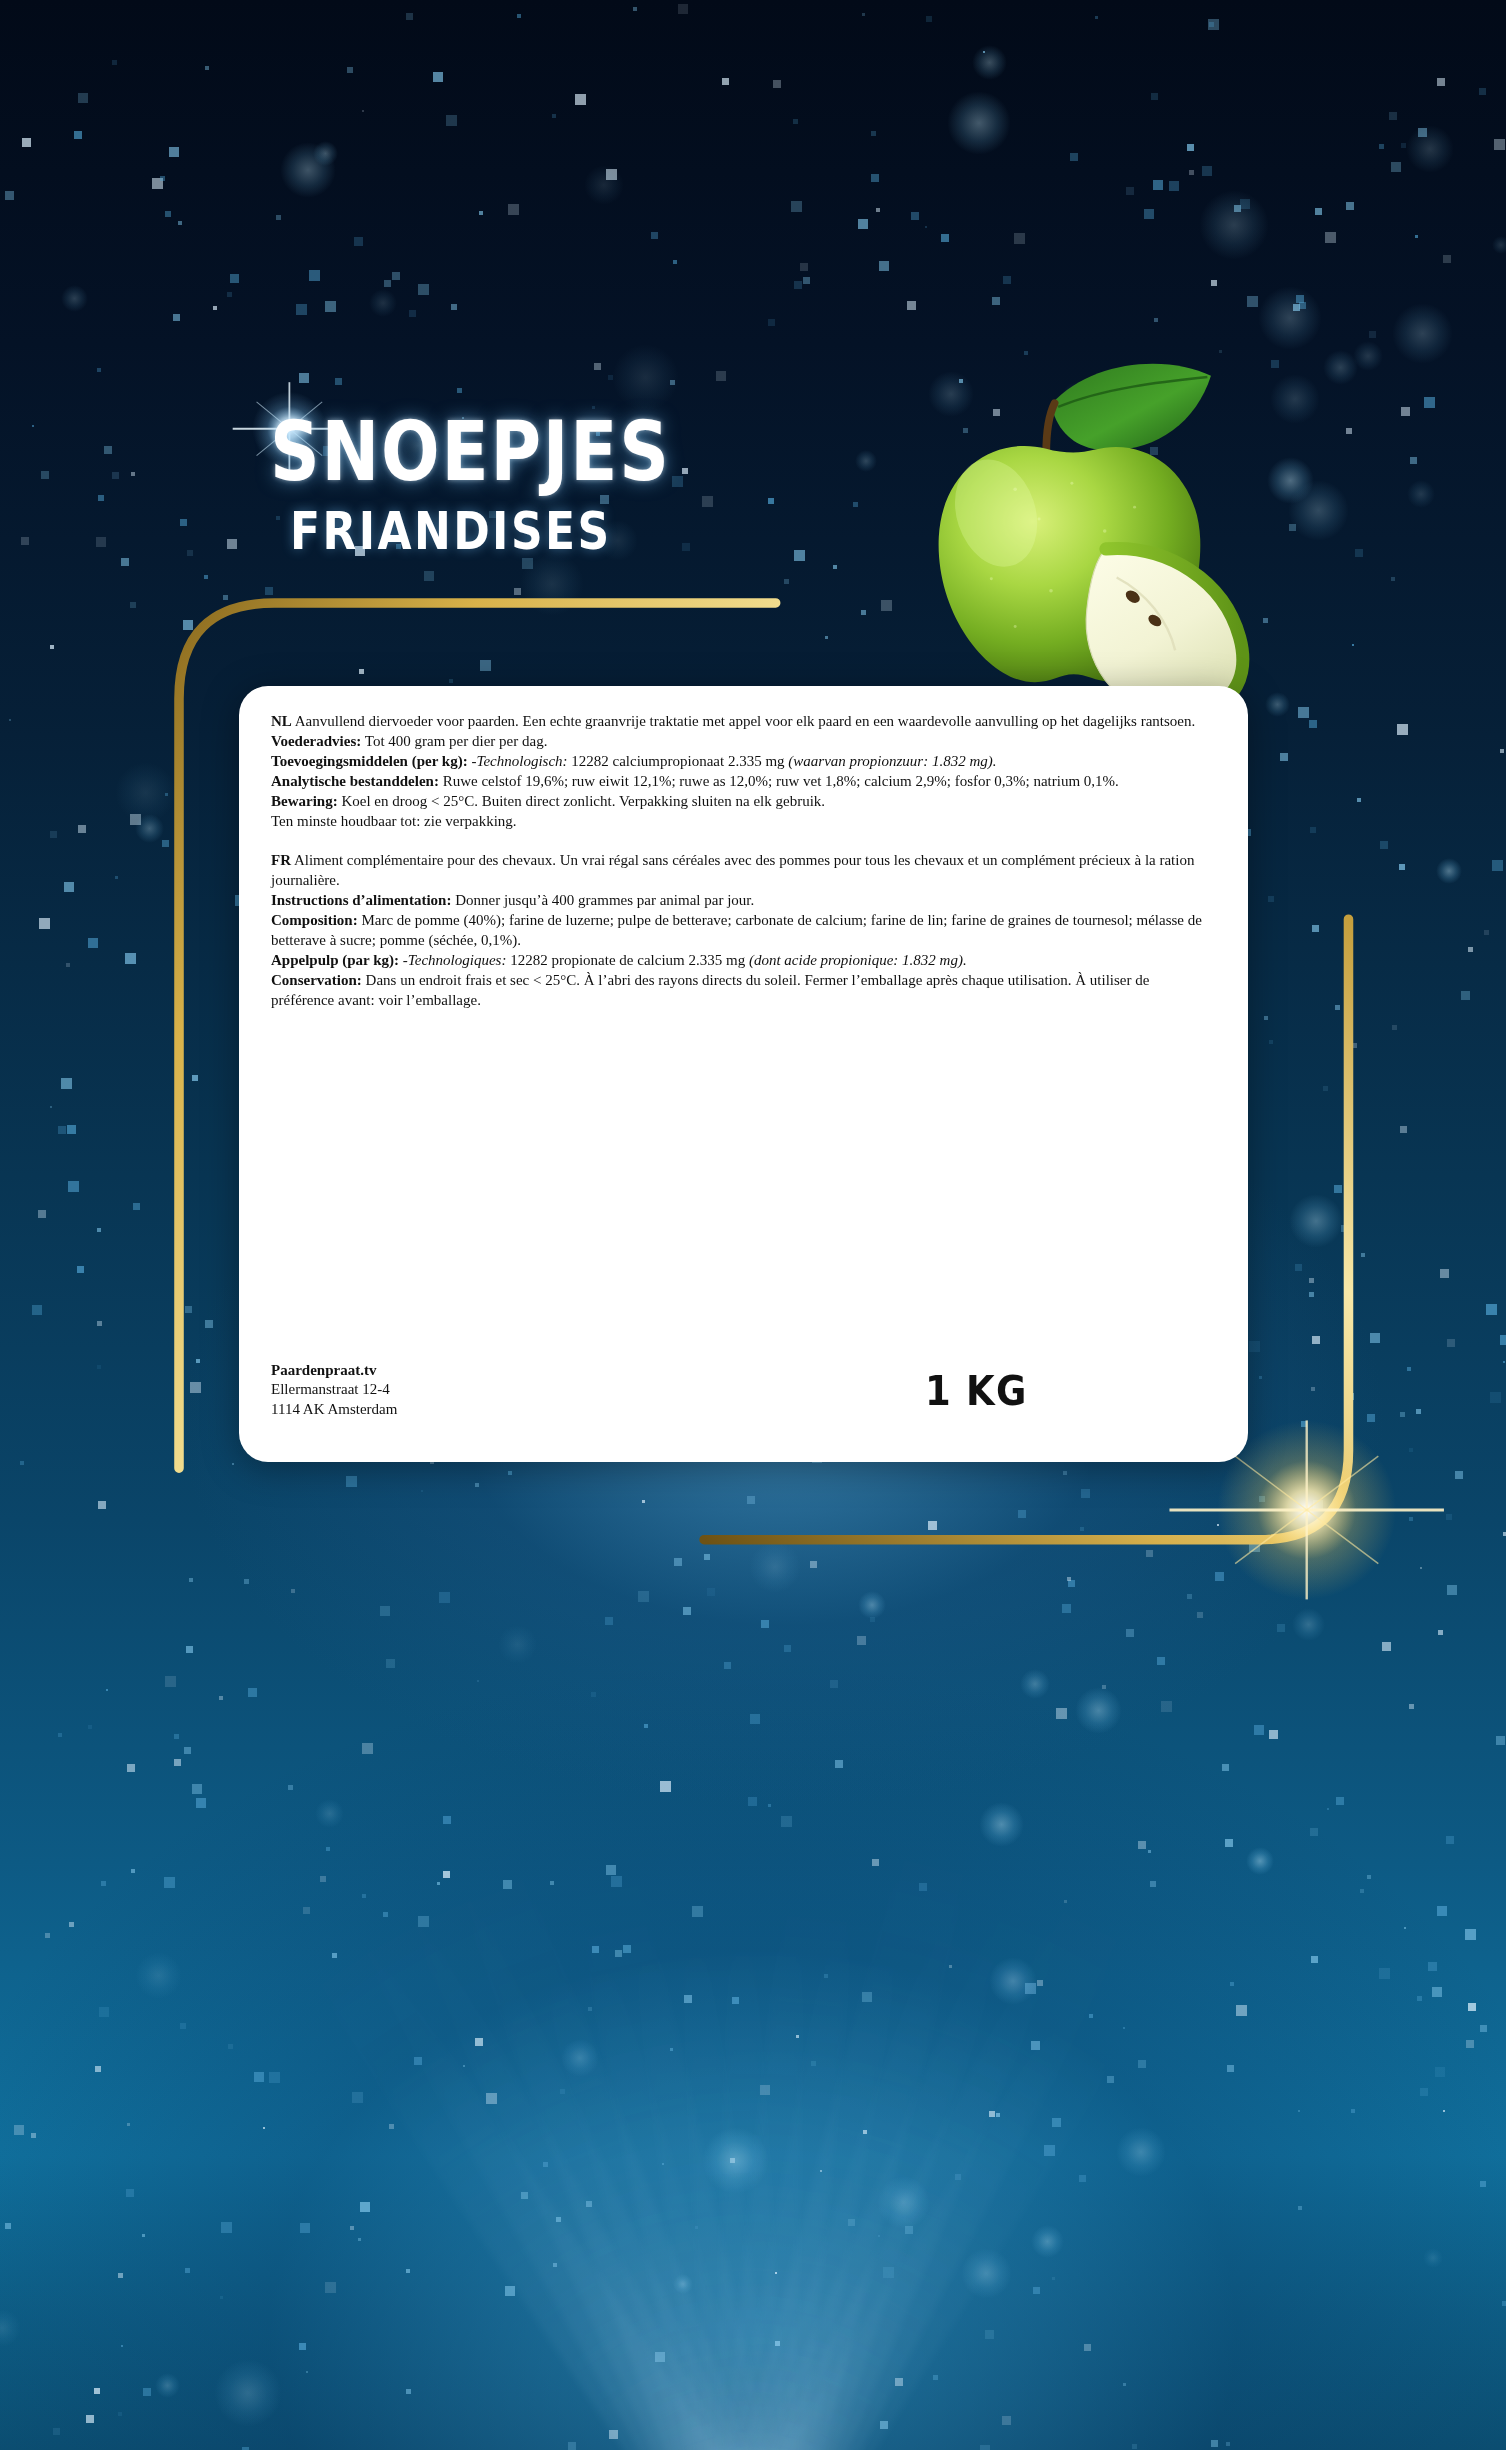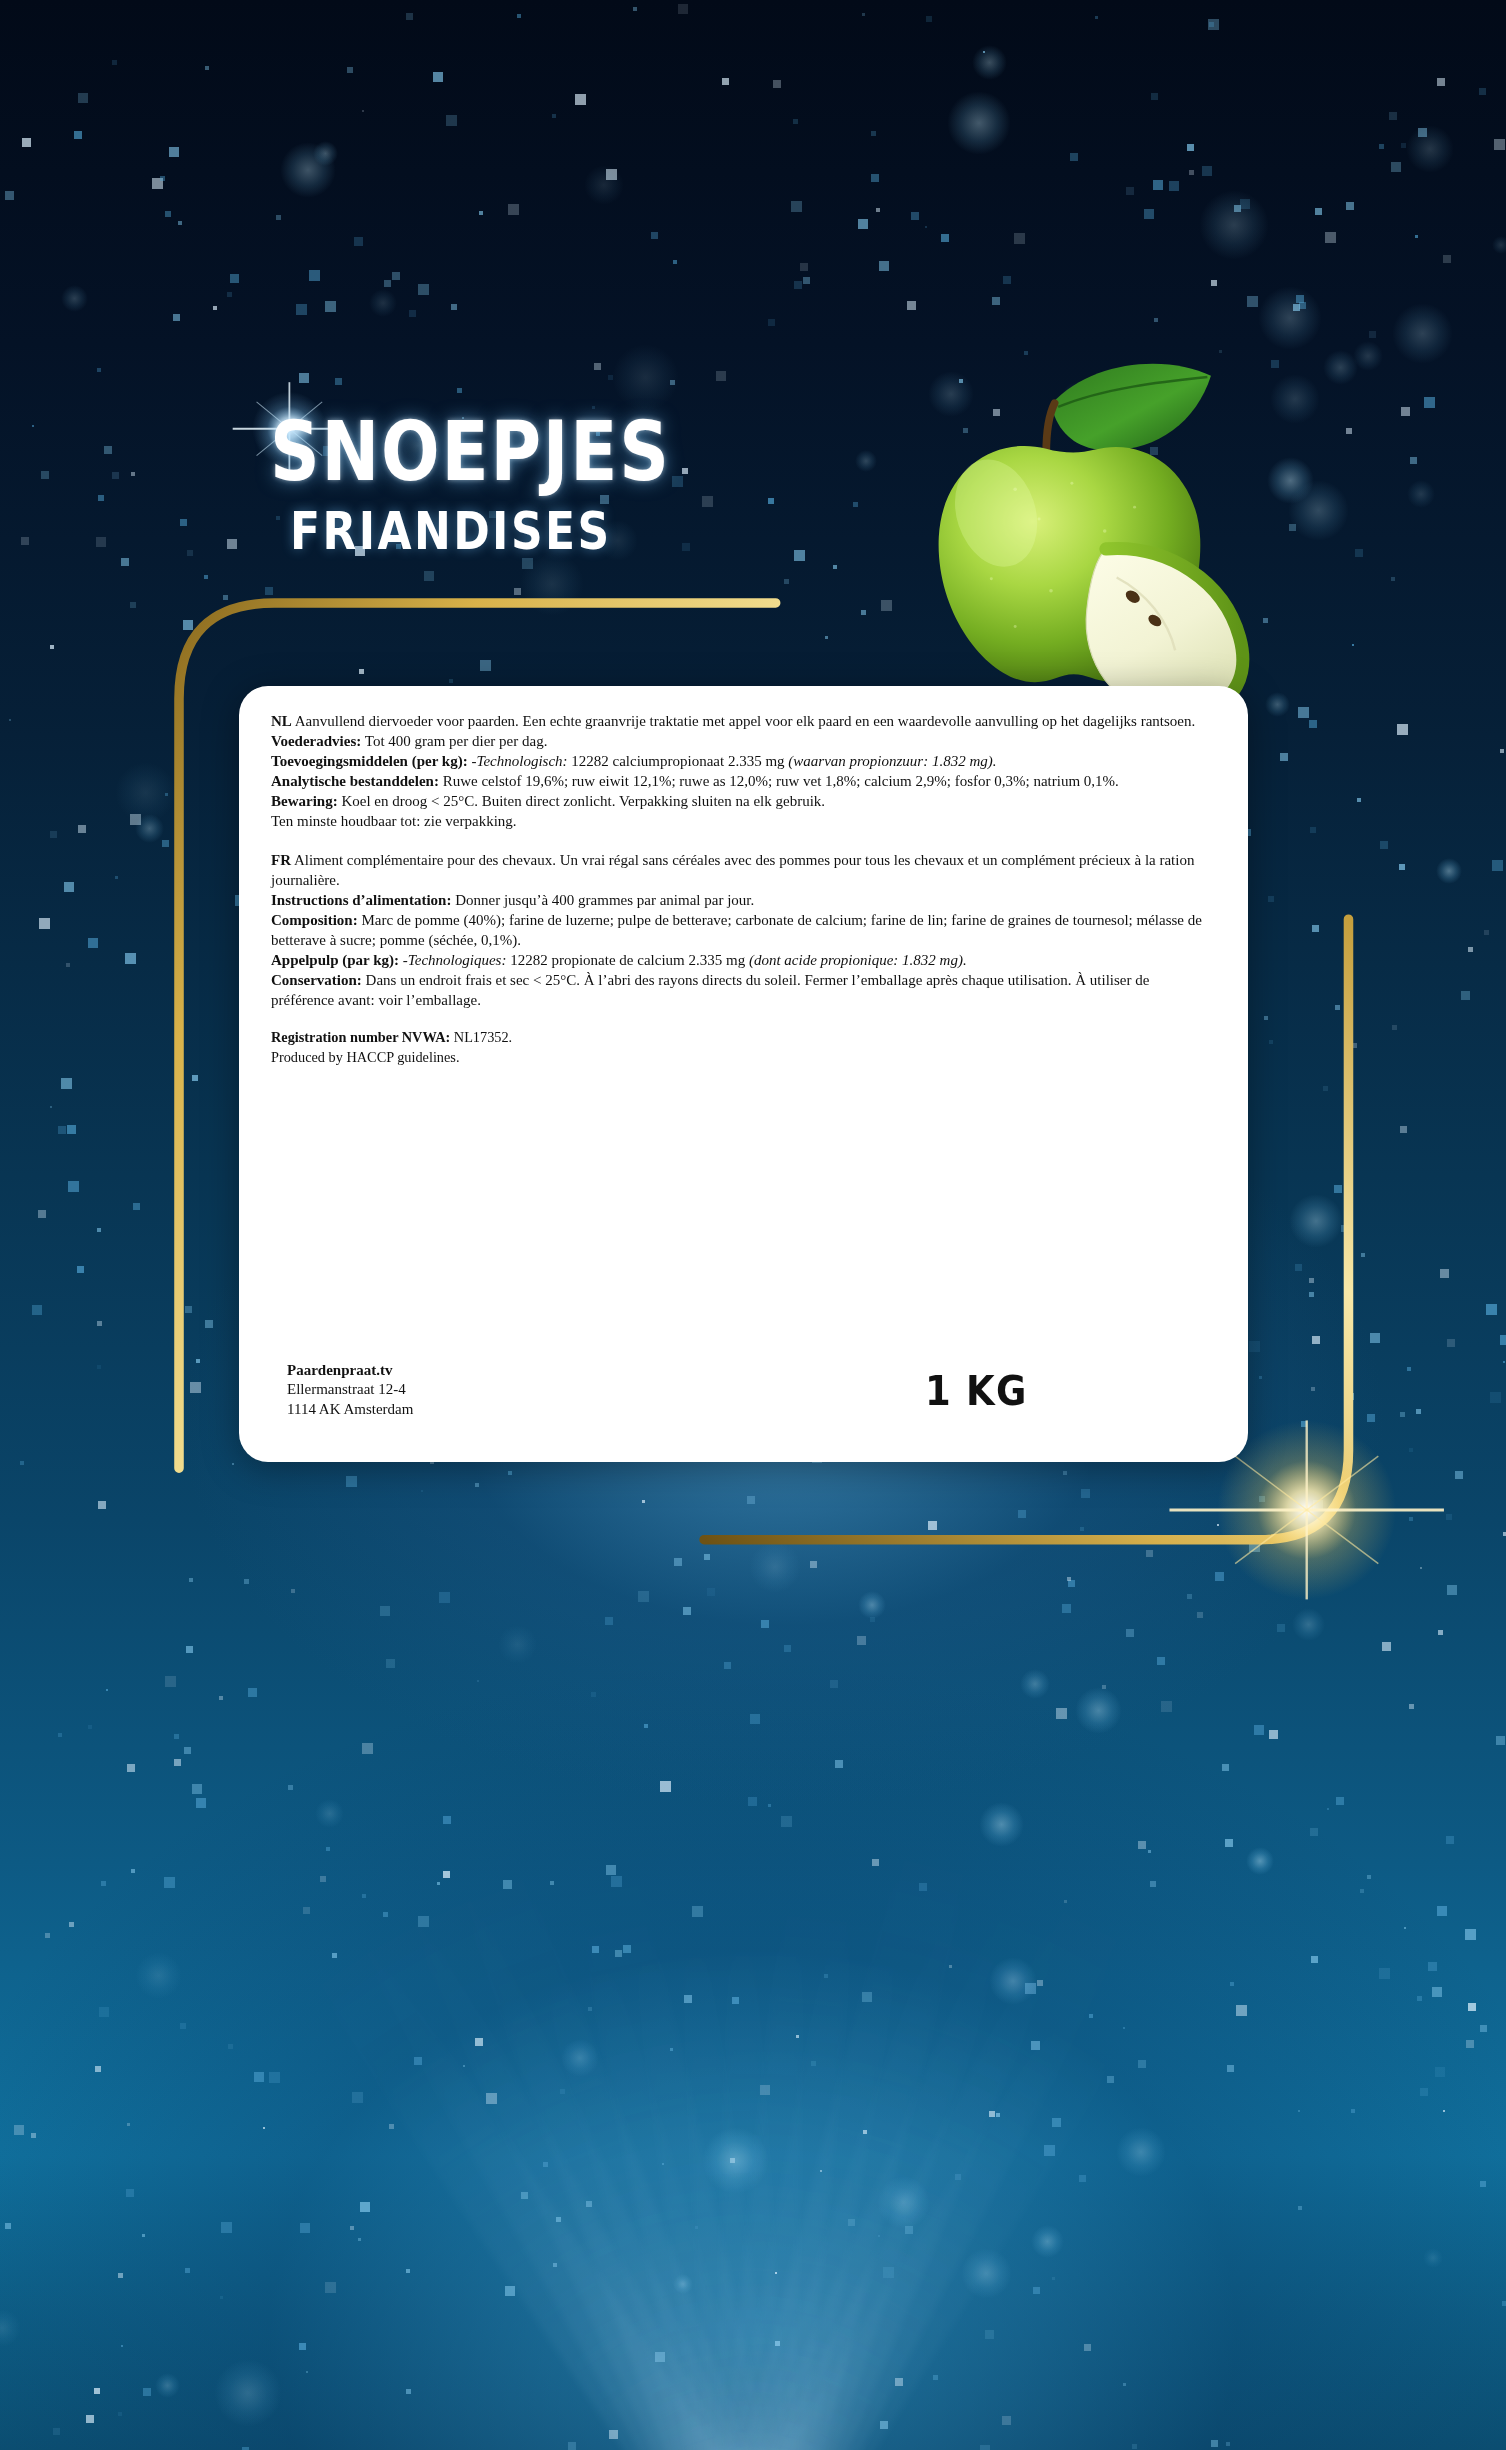--- a/index.html
+++ b/index.html
@@ -131,21 +131,21 @@
   .lbl b { font-weight: 700; }
   .lbl i { font-style: italic; }
   .para { margin: 0 0 0 0; }
   .block-gap { height: 18px; }
   .small-note {
     font-size: 14.3px;
     line-height: 1.36;
   }
   .addr {
     position: absolute;
-    left: 48px;
+    left: 32px;
     bottom: 42px;
     font-size: 15px;
     line-height: 1.32;
     color: #111;
   }
   .addr .strong { font-weight: 700; }
   .weight {
     position: absolute;
     left: 686px;
     bottom: 47px;
@@ -1046,27 +1046,20 @@
         <i>-Technologiques:</i><span> 12282 propionate de calcium 2.335 mg </span><i>(dont acide propionique: 1.832 mg).</i>
       </p>
       <p class="para">
         <b>Conservation:</b>
         <span>Dans un endroit frais et sec &lt; 25°C. À l’abri des rayons directs du soleil. Fermer l’emballage après chaque utilisation. À utiliser de préférence avant: voir l’emballage.</span>
       </p>
     </div>
 
     <div class="block-gap"></div>
 
-    <div class="lbl small-note">
-      <p class="para">
-        <b>Registration number NVWA:</b>
-        <span>NL17352.</span>
-      </p>
-      <p class="para">Produced by HACCP guidelines.</p>
-    </div>
 
     <div class="addr">
       <div class="strong">Paardenpraat.tv</div>
       <div>Ellermanstraat 12-4</div>
       <div>1114 AK Amsterdam</div>
     </div>
 
     <div class="weight">1 KG</div>
   </div>
 

